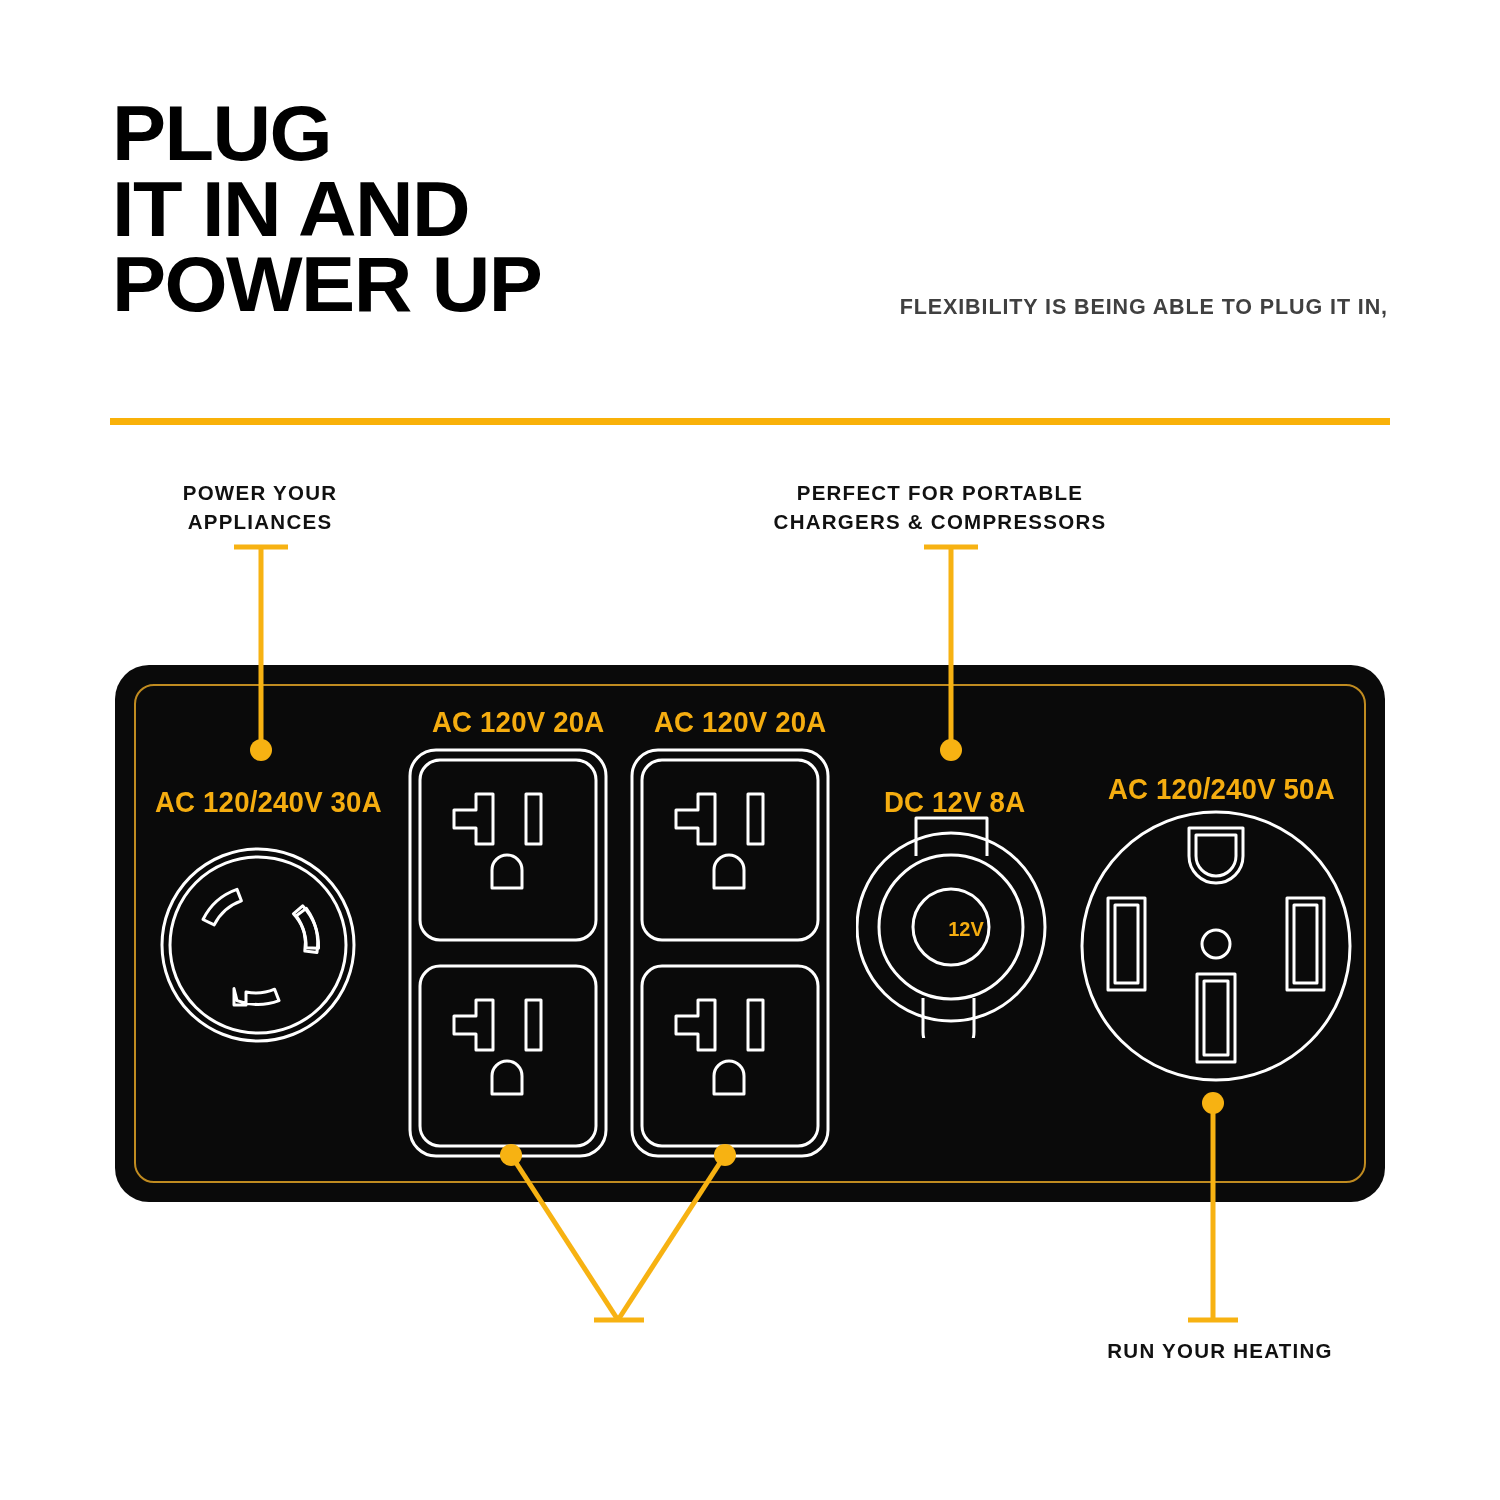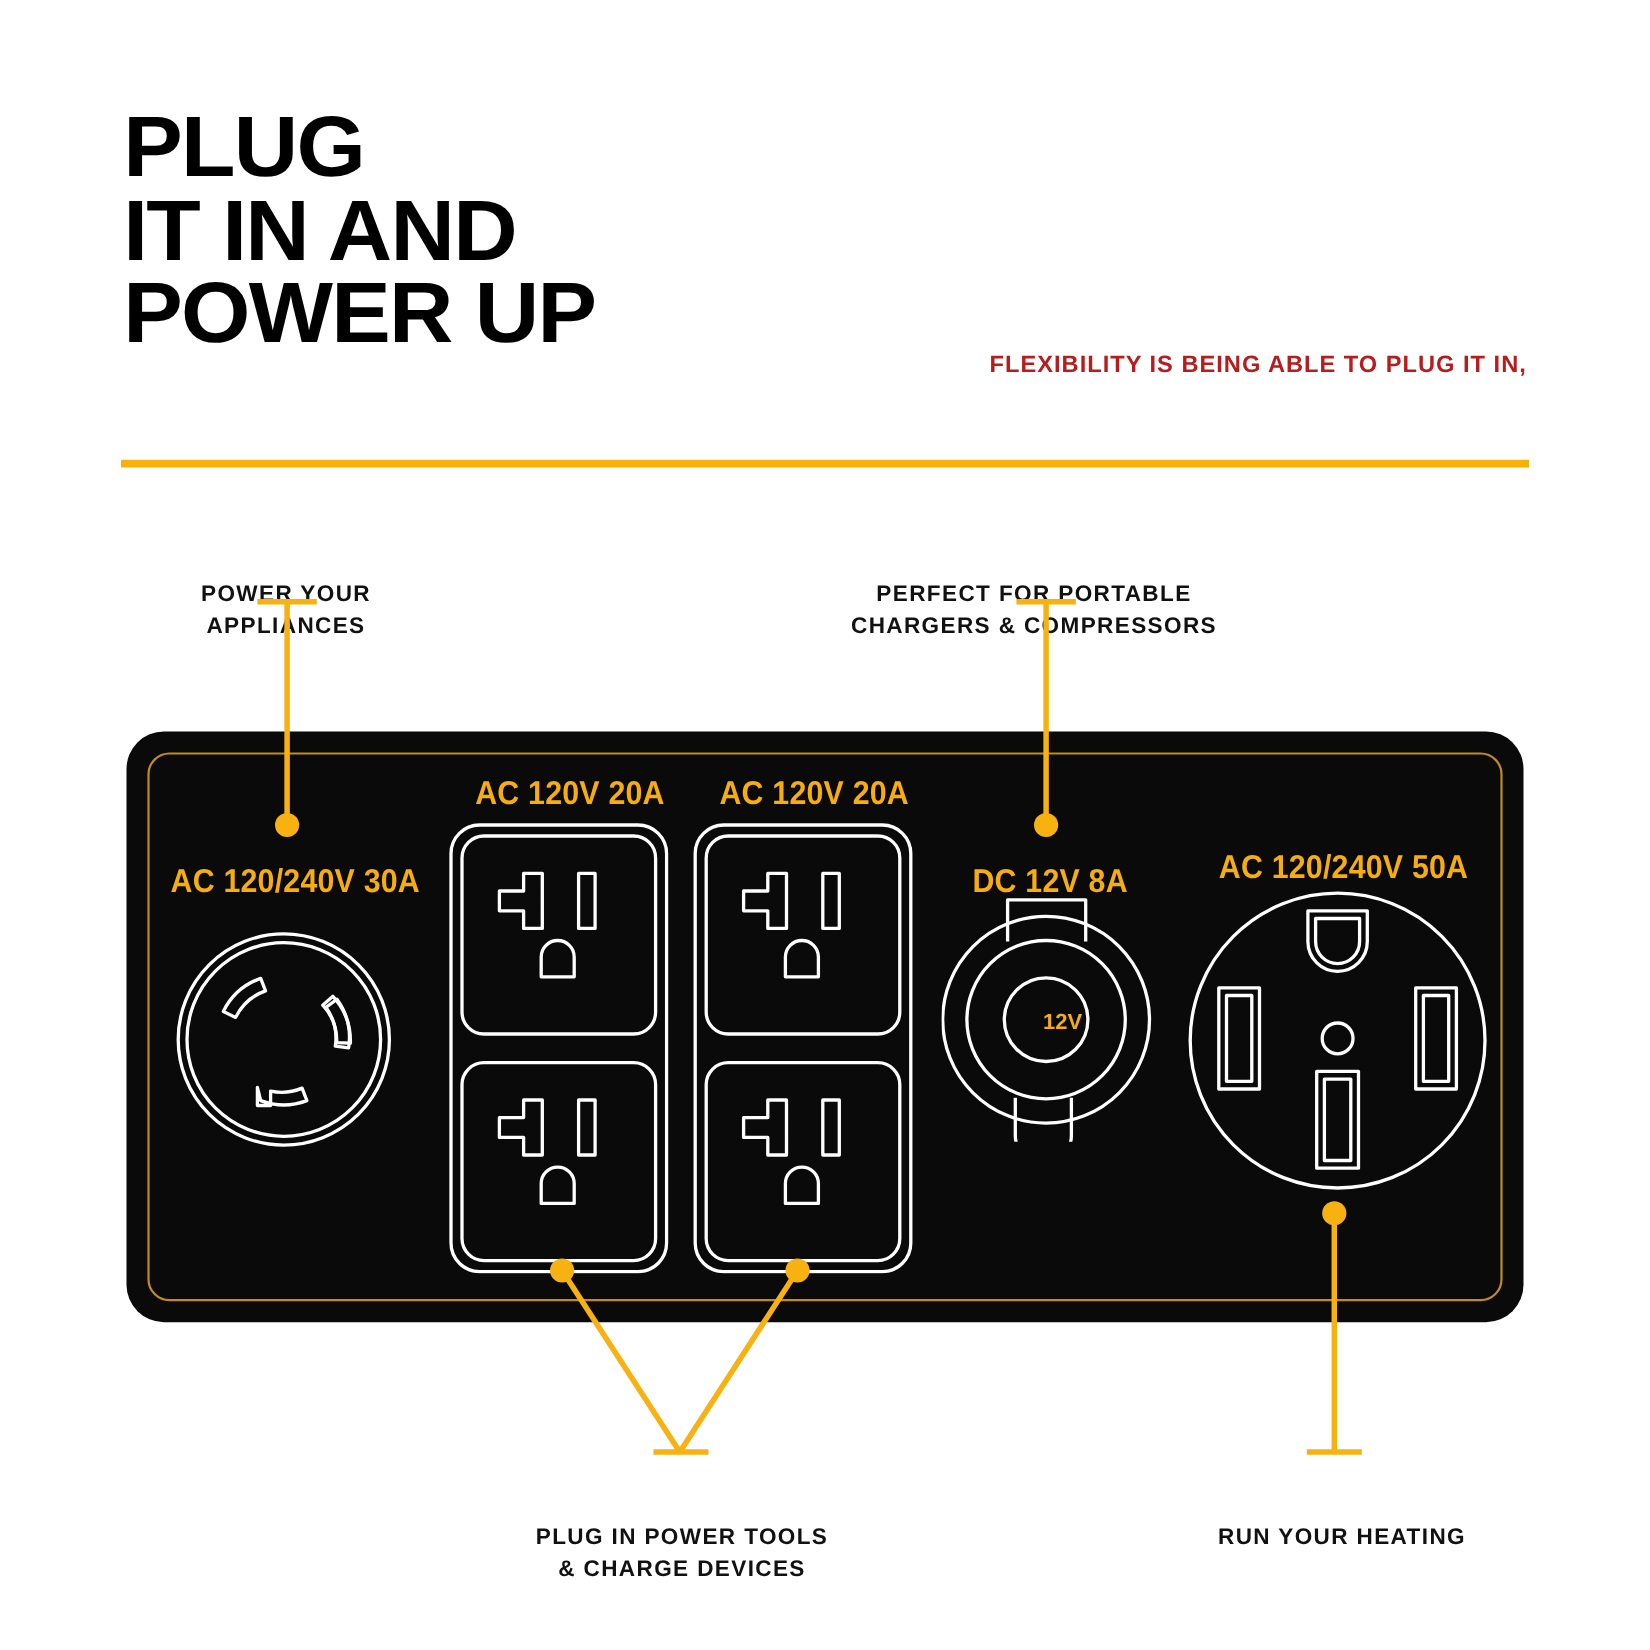--- a/index.html
+++ b/index.html
@@ -38,29 +38,29 @@
     color: #000000;
     text-transform: uppercase;
     transform: scaleX(1.04);
     transform-origin: left top;
   }
   .headline .hl-line { display: block; white-space: nowrap; }
 
   .subcopy {
     position: absolute;
     right: 112px;
-    top: 312px;
+    top: 288px;
     width: 600px;
     text-align: right;
     font-family: "Liberation Sans", sans-serif;
     font-weight: bold;
     font-size: 21.5px;
     line-height: 1.78;
     letter-spacing: 0.9px;
-    color: #b91c1c;
+    color: #404040;
     text-transform: uppercase;
   }
   .subcopy .sc-line { display: block; white-space: nowrap; }
 
   .rule {
     position: absolute;
     left: 110px;
     top: 418px;
     width: 1280px;
     height: 7px;
@@ -72,21 +72,20 @@
     position: absolute;
     font-family: "Liberation Sans", sans-serif;
     font-weight: bold;
     font-size: 20.5px;
     line-height: 1.42;
     letter-spacing: 1.25px;
     color: #111111;
     text-transform: uppercase;
     text-align: center;
     white-space: nowrap;
-    margin-top: 47px;
   }
   .callout .co-line { display: block; }
 
   #callout-appliances { left: 60px; top: 478px; width: 400px; }
   #callout-chargers   { left: 740px; top: 478px; width: 400px; }
   #callout-tools      { left: 430px; top: 1336px; width: 380px; }
   #callout-hvac       { left: 1030px; top: 1336px; width: 380px; }
 
   
   .leaders {
@@ -179,24 +178,20 @@
   <div class="callout" id="callout-appliances">
     <span class="co-line">POWER YOUR</span>
     <span class="co-line">APPLIANCES</span>
   </div>
 
   <div class="callout" id="callout-chargers">
     <span class="co-line">PERFECT FOR PORTABLE</span>
     <span class="co-line">CHARGERS &amp; COMPRESSORS</span>
   </div>
 
-  <div class="callout" id="callout-tools">
-    <span class="co-line">PLUG IN POWER TOOLS</span>
-    <span class="co-line">&amp; CHARGE DEVICES</span>
-  </div>
 
   <div class="callout" id="callout-hvac">
     <span class="co-line">RUN YOUR HEATING</span>
   </div>
 
   <div class="panel">
     <div class="panel-inner-border"></div>
   </div>
 
   <div class="panel-label" id="label-30a">AC 120/240V 30A</div>

